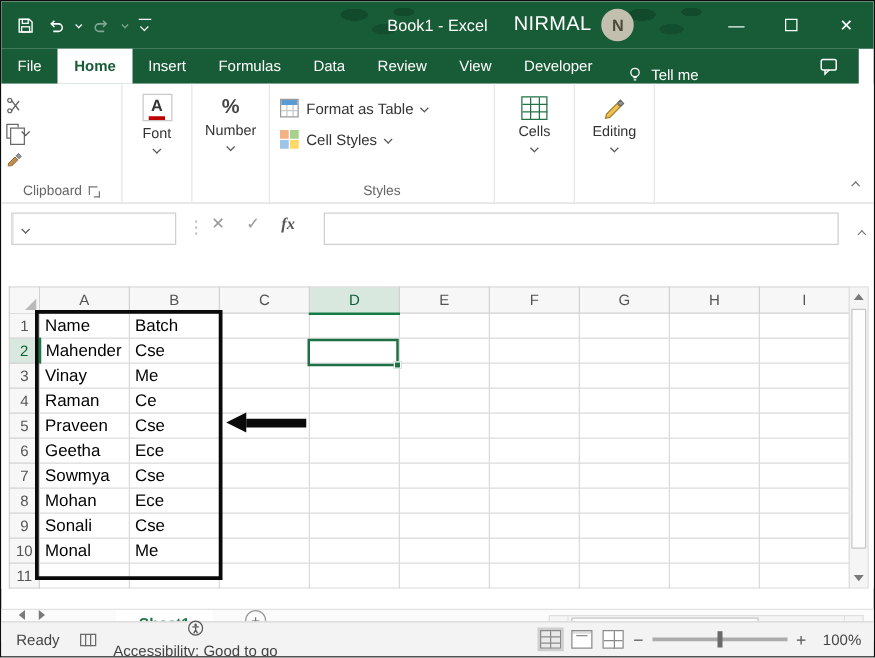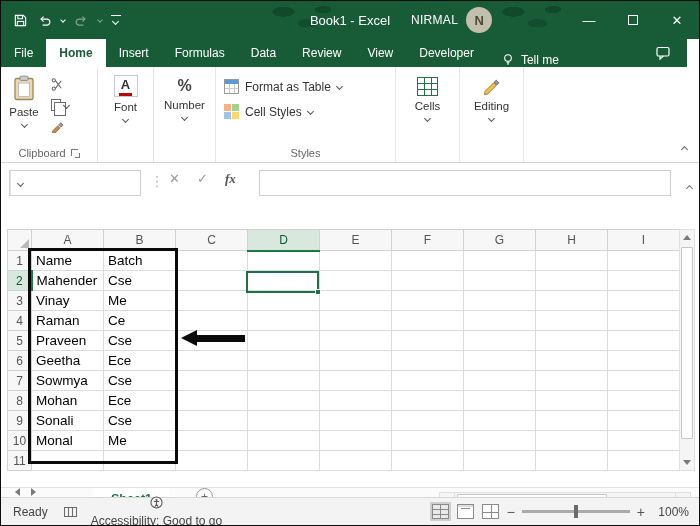--- a/index.html
+++ b/index.html
@@ -22,21 +22,21 @@
                         border-top:1.4px solid #fff; }
   .qat-custom::after { content:""; position:absolute; top:4px; left:2px; width:4px; height:4px;
                        border-right:1.4px solid #fff; border-bottom:1.4px solid #fff; transform:rotate(45deg); }
   .deco { position:absolute; top:0; height:36px; width:66px; opacity:.5; pointer-events:none;
           background:
             radial-gradient(ellipse 16px 7px at 22% 30%, #0C3A20 69%, transparent 70%),
             radial-gradient(ellipse 14px 6px at 58% 62%, #0E4226 69%, transparent 70%),
             radial-gradient(ellipse 12px 5px at 82% 24%, #0C3A20 69%, transparent 70%); }
   .win-title { position:absolute; left:50%; transform:translateX(-50%); font-size:13px; }
   .user-block { position:absolute; left:410px; display:flex; align-items:center; gap:8px; }
-  .user-name { font-size:12px; letter-spacing:.3px; }
+  .user-name { font-size:16px; letter-spacing:.3px; }
   .avatar { width:26px; height:26px; border-radius:50%; background:#C2BFAE; color:#4d4a38;
             display:flex; align-items:center; justify-content:center; font-size:13px; font-weight:bold; }
   .win-controls { position:absolute; right:0; top:0; height:38px; display:flex; }
   .win-btn { width:44px; height:38px; display:flex; align-items:center; justify-content:center;
              font-size:13px; color:#fff; cursor:default; }
   .max-box { width:10px; height:10px; border:1.3px solid #fff; display:inline-block; }
 
   
   .menubar { position:absolute; top:38px; left:0; right:12px; height:28px; background:#185C37;
              display:flex; align-items:stretch; color:#fff; font-size:12px; }
@@ -250,31 +250,20 @@
       <svg width="16" height="16" viewBox="0 0 16 16">
           <rect x="2" y="2.5" width="12" height="8.5" rx="1.5" fill="none" stroke="#fff" stroke-width="1.2"></rect>
           <path d="M5 11v3.2L8.4 11" fill="none" stroke="#fff" stroke-width="1.2"></path>
         </svg>
     </span>
   </div>
 
   <div class="ribbon">
 
     <div class="rgroup g-clipboard">
-      <div class="big-btn" style="width:46px">
-        <span class="icon-box">
-          <svg width="22" height="27" viewBox="0 0 22 27">
-              <rect x="2" y="3.5" width="18" height="21" rx="1.5" fill="#E8D9B8" stroke="#A08850" stroke-width="1.3"></rect>
-              <rect x="7" y="1.2" width="8" height="4.2" rx="1" fill="#CFCFCF" stroke="#8a8a8a" stroke-width="1"></rect>
-              <rect x="5.5" y="8" width="11" height="13.5" fill="#fff" stroke="#BFBFBF" stroke-width="1"></rect>
-            </svg>
-        </span>
-        <span class="blabel">Paste</span>
-        <span class="chv"></span>
-      </div>
       <div class="mini-col">
         <span class="mini">
           <svg width="13" height="13" viewBox="0 0 14 14">
               <path d="M4.5 2.5 11 11M4.5 11.5 11 3" stroke="#666" stroke-width="1.2" fill="none"></path>
               <circle cx="3" cy="2.5" r="1.7" fill="none" stroke="#666" stroke-width="1.1"></circle>
               <circle cx="3" cy="11.5" r="1.7" fill="none" stroke="#666" stroke-width="1.1"></circle>
             </svg>
         </span>
         <span class="mini">
           <span class="copy-ic"></span>

